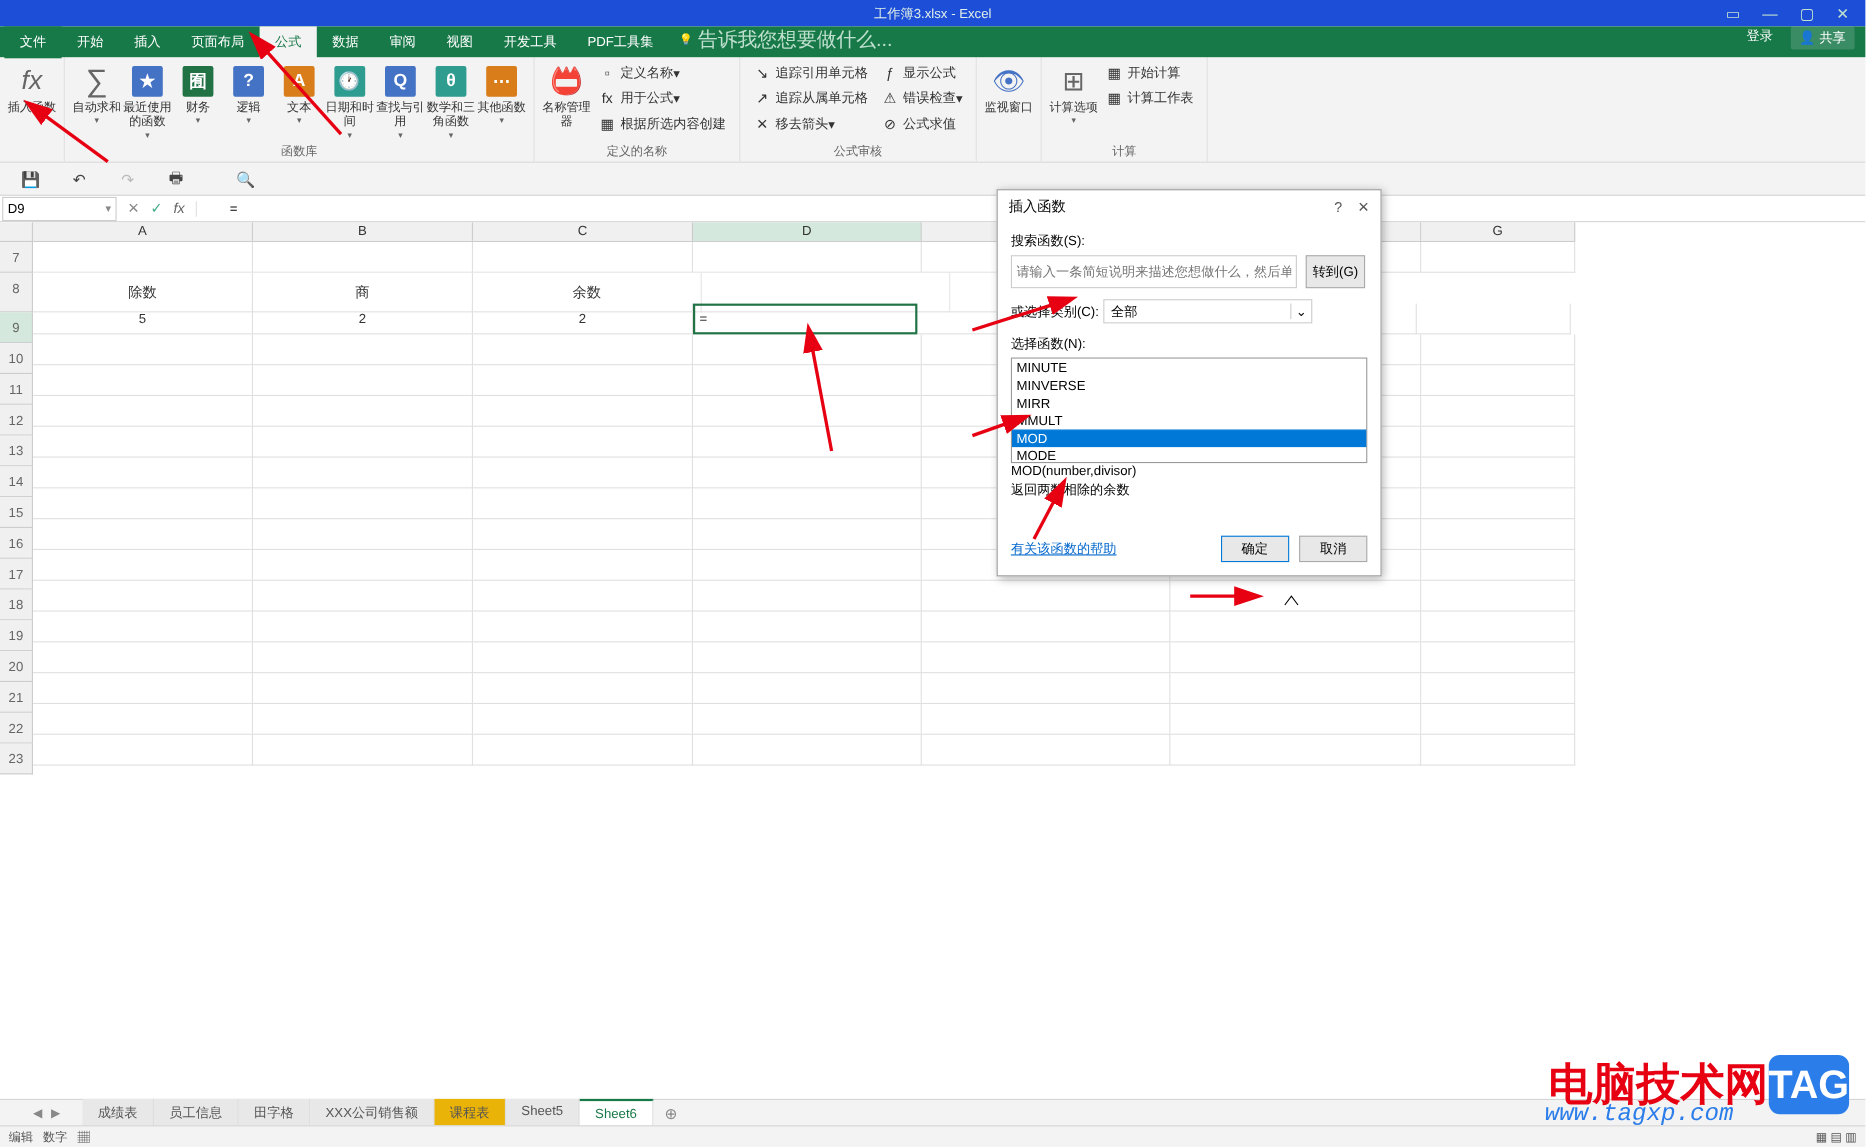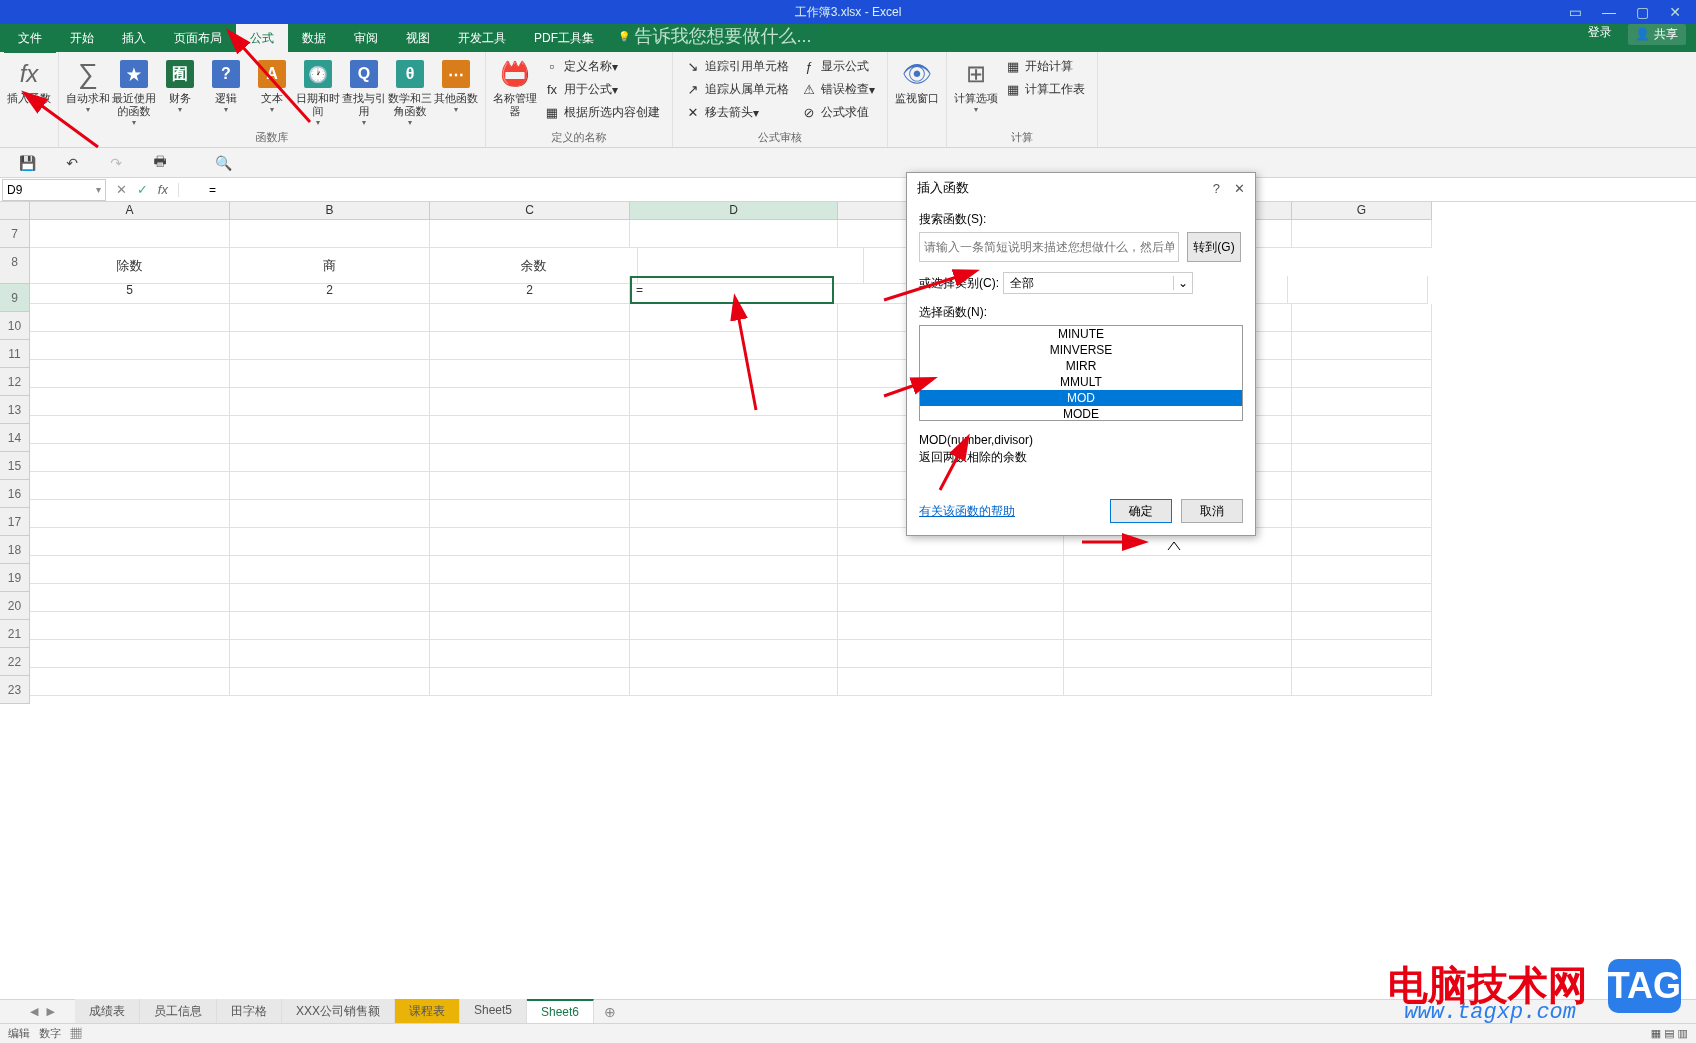--- a/index.html
+++ b/index.html
@@ -71,32 +71,32 @@
     .dialog { position: absolute; left: 906px; top: 172px; width: 350px; background: #fff; border: 1px solid #999; box-shadow: 2px 2px 8px rgba(0,0,0,0.3); }
     .dialog-title { height: 30px; display: flex; align-items: center; justify-content: space-between; padding: 0 10px; font-size: 13px; }
     .dialog-title-right { display: flex; gap: 14px; color: #555; }
     .dialog-body { padding: 8px 12px 12px; font-size: 12px; }
     .dlabel { font-size: 12px; margin-bottom: 4px; }
     .dsearch { width: 260px; height: 30px; border: 1px solid #ccc; padding: 4px; font-size: 12px; color: #999; }
     .dgoto { float: right; width: 54px; height: 30px; font-size: 12px; border: 1px solid #aaa; background: #e8e8e8; cursor: pointer; }
     .dselect { width: 190px; height: 22px; border: 1px solid #ccc; font-size: 12px; background: #fff; display: flex; align-items: center; padding: 0 6px; position: relative; margin-left: 4px; }
     .dselect::after { content: "⌄"; position: absolute; right: 0; width: 18px; text-align: center; border-left: 1px solid #ccc; }
     .dlistbox { width: 100%; height: 96px; border: 1px solid #999; overflow-y: scroll; font-size: 12px; }
-    .dlistbox div { padding: 1px 4px; cursor: pointer; text-align: center; }
+    .dlistbox div { padding: 1px 4px; cursor: pointer; }
     .dlistbox div.sel { background: #0078d7; color: #fff; }
-    .ddesc { margin-top: 12px; min-height: 58px; }
+    .ddesc { margin-top: 0; min-height: 58px; }
     .ddesc-syntax { font-size: 12px; }
     .ddesc-text { font-size: 12px; margin-top: 2px; }
     .dlink { color: #0066cc; text-decoration: underline; cursor: pointer; font-size: 12px; }
     .dfoot { display: flex; justify-content: space-between; align-items: center; margin-top: 8px; }
     .dbuttons button { width: 62px; height: 24px; font-size: 12px; border: 1px solid #aaa; background: #e8e8e8; margin-left: 6px; cursor: pointer; }
     .dbuttons button.primary { border: 1px solid #0078d7; }
     
     .arrow { position: absolute; pointer-events: none; }
-    .watermark { position: absolute; right: 15px; bottom: 30px; font-size: 40px; font-weight: bold; color: #e60012; display: flex; align-items: center; gap: 20px; }
+    .watermark { position: absolute; right: 15px; bottom: 30px; font-size: 40px; font-weight: bold; color: #e60012; display: flex; align-items: center; gap: 0; }
     .watermark .tag { background: #2b7de9; color: #fff; padding: 6px 0; border-radius: 10px; font-size: 36px; }
     .watermark-url { position: absolute; right: 120px; bottom: 18px; font-size: 22px; color: #2b7de9; font-style: italic; font-family: Liberation Mono, monospace; }
   </style>
 </head>
 <body>
 
 <div class="titlebar">
   <div class="titlebar-title">工作簿3.xlsx - Excel</div>
   <div class="window-controls">
     <span>▭</span>

